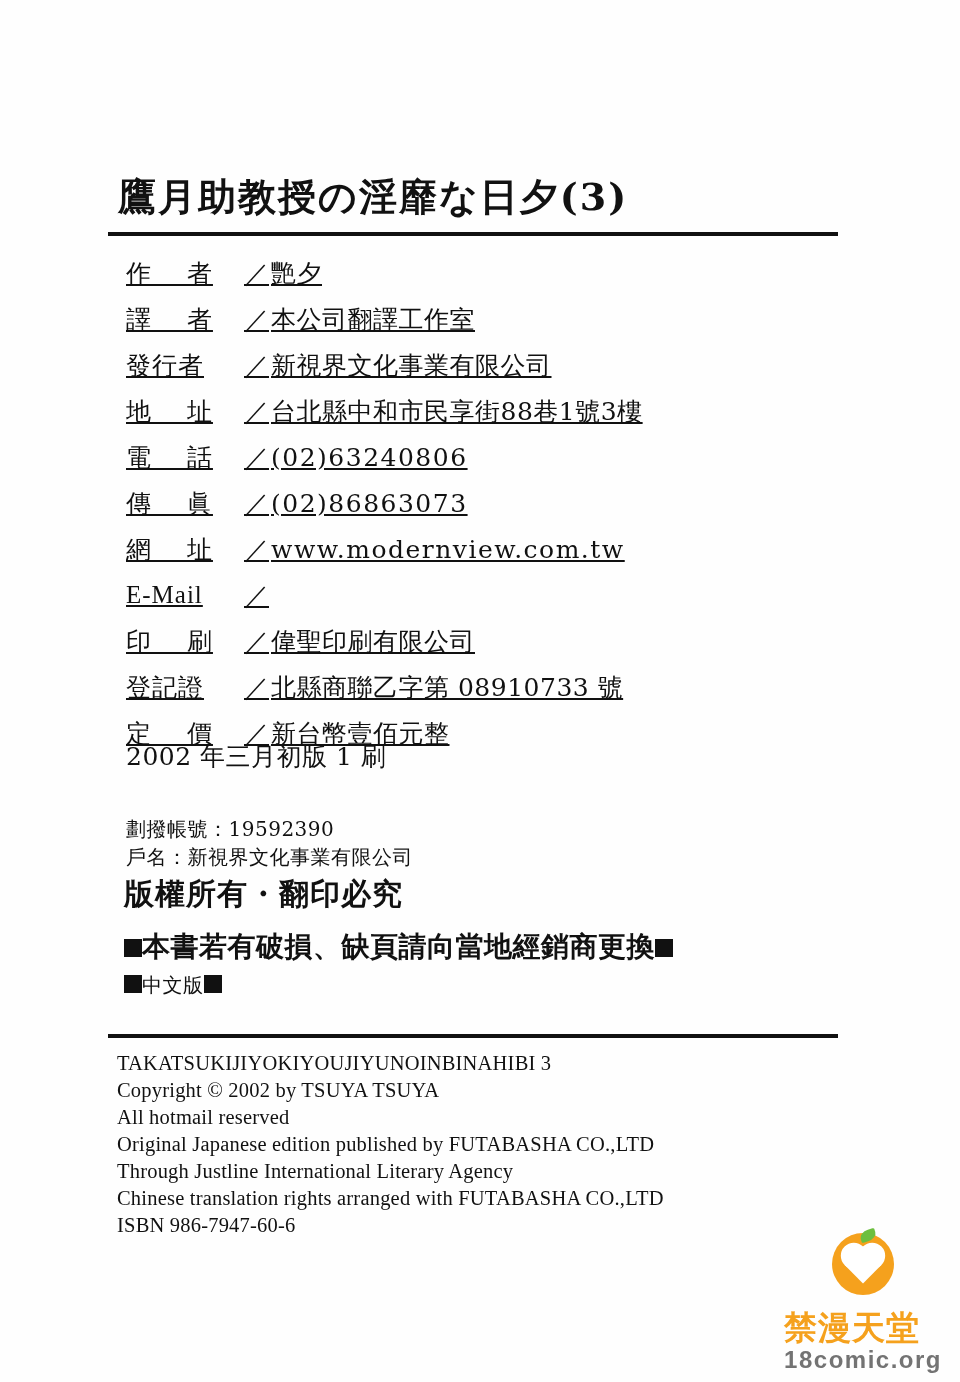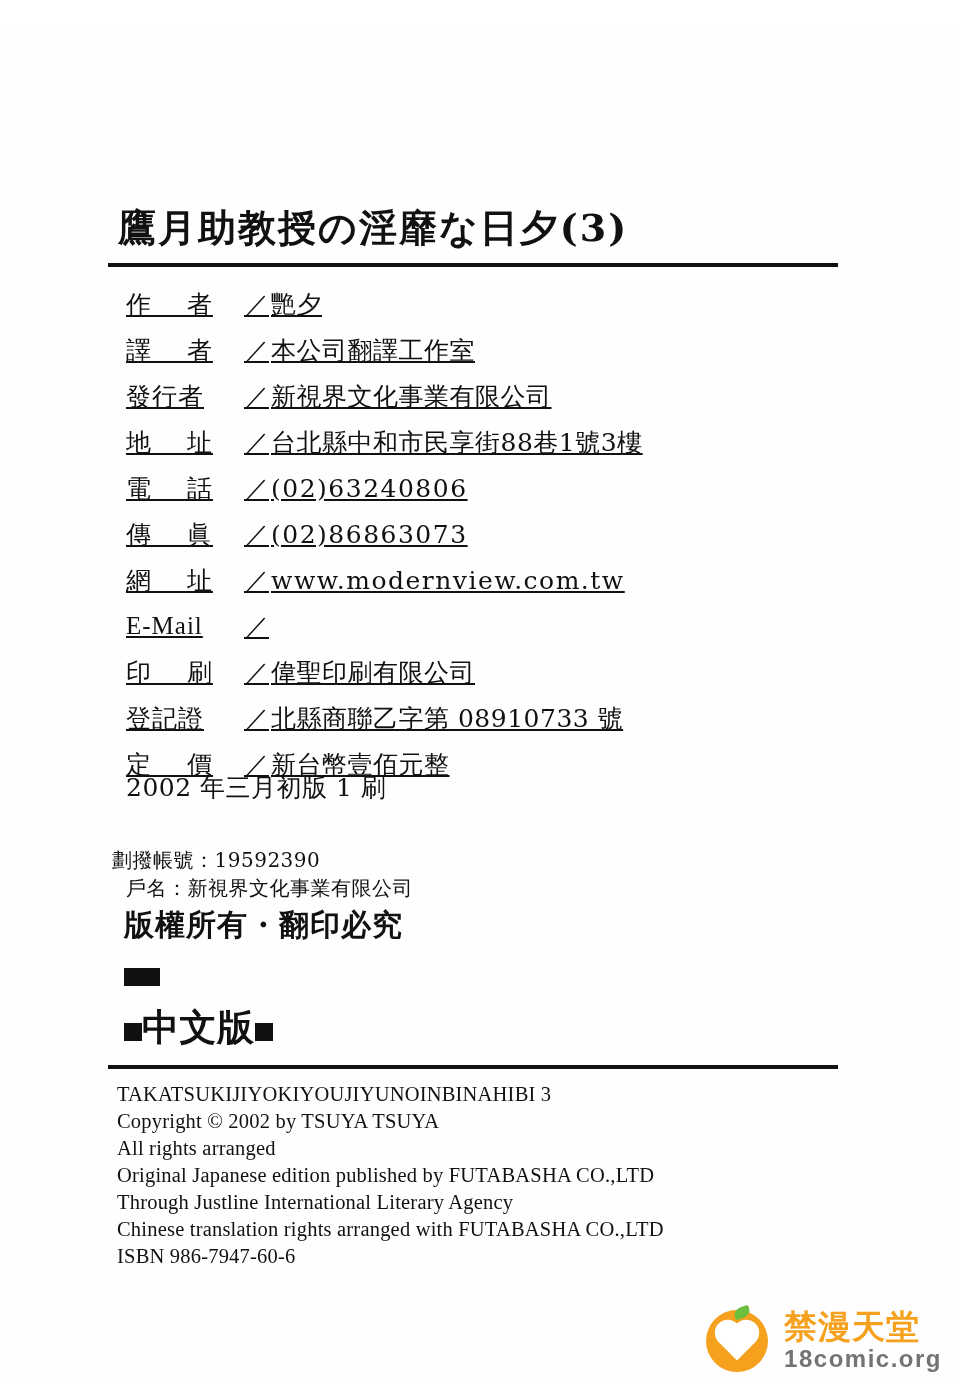--- a/index.html
+++ b/index.html
@@ -12,21 +12,20 @@
     height: 1382px;
     position: relative;
     font-family: "Liberation Serif", serif;
     color: #111111;
     overflow: hidden;
   }
   .page {
     position: absolute;
     inset: 0;
     background: #fefefe;
-    margin-top: 31px;
   }
 
   
   .title-row {
     position: absolute;
     left: 118px;
     top: 176px;
     width: 724px;
   }
   .book-title {
@@ -95,21 +94,21 @@
     white-space: nowrap;
   }
   .line-2002 {
     position: absolute;
     left: 126px;
     top: 740px;
     font-size: 25px;
   }
   .line-acct {
     position: absolute;
-    left: 112px;
+    left: 126px;
     top: 816px;
     font-size: 20px;
     text-align: right;
   }
   .line-name {
     position: absolute;
     left: 126px;
     top: 844px;
     font-size: 20px;
   }
@@ -131,22 +130,22 @@
     font-weight: bold;
     font-size: 28px;
     letter-spacing: 0.5px;
     white-space: nowrap;
   }
   .line-edition {
     position: absolute;
     left: 124px;
     top: 972px;
     font-family: "DejaVu Serif", serif;
-    font-weight: bold;
-    font-size: 37px;
+    font-weight: normal;
+    font-size: 20px;
     letter-spacing: 0.5px;
     white-space: nowrap;
   }
   .blk {
     display: inline-block;
     width: 18px;
     height: 18px;
     background: #111;
     vertical-align: -1px;
   }
@@ -174,21 +173,23 @@
     letter-spacing: 0.2px;
     white-space: nowrap;
   }
 
   
   .watermark {
     position: absolute;
     right: 18px;
     bottom: 10px;
     display: flex;
+    align-items: center;
     gap: 16px;
+    flex-direction: column;
   }
   .wm-badge {
     position: relative;
     width: 62px;
     height: 62px;
     border-radius: 50%;
     background: #f5a11d;
     display: flex;
     align-items: center;
     justify-content: center;
@@ -318,33 +319,33 @@
 
   </div>
 
   <div class="small-line line-2002">2002 年三月初版 1 刷</div>
   <div class="small-line line-acct">劃撥帳號：19592390</div>
   <div class="small-line line-name">戶名：新視界文化事業有限公司</div>
 
   <div class="line-copyright-cn">版權所有・翻印必究</div>
 
   <div class="line-notice">
-    <span class="blk"></span><span class="blk"></span>
+    <span class="blk"></span><span>本書若有破損、缺頁請向當地經銷商更換</span><span class="blk"></span>
   </div>
 
   <div class="line-edition">
     <span class="blk"></span><span>中文版</span><span class="blk"></span>
   </div>
 
   <div class="rule-bottom"></div>
 
   <div class="latin-block">
     <div>TAKATSUKIJIYOKIYOUJIYUNOINBINAHIBI 3</div>
     <div>Copyright  © 2002 by TSUYA TSUYA</div>
-    <div>All rights arranged</div>
+    <div>All hotmail reserved</div>
     <div>Original Japanese edition published by FUTABASHA CO.,LTD</div>
     <div>Through Justline International Literary Agency</div>
     <div>Chinese translation rights arranged with FUTABASHA CO.,LTD</div>
     <div>ISBN 986-7947-60-6</div>
   </div>
 
   <div class="watermark">
     <div class="wm-badge">
       <span class="leaf"></span>
       <span class="heart"></span>

